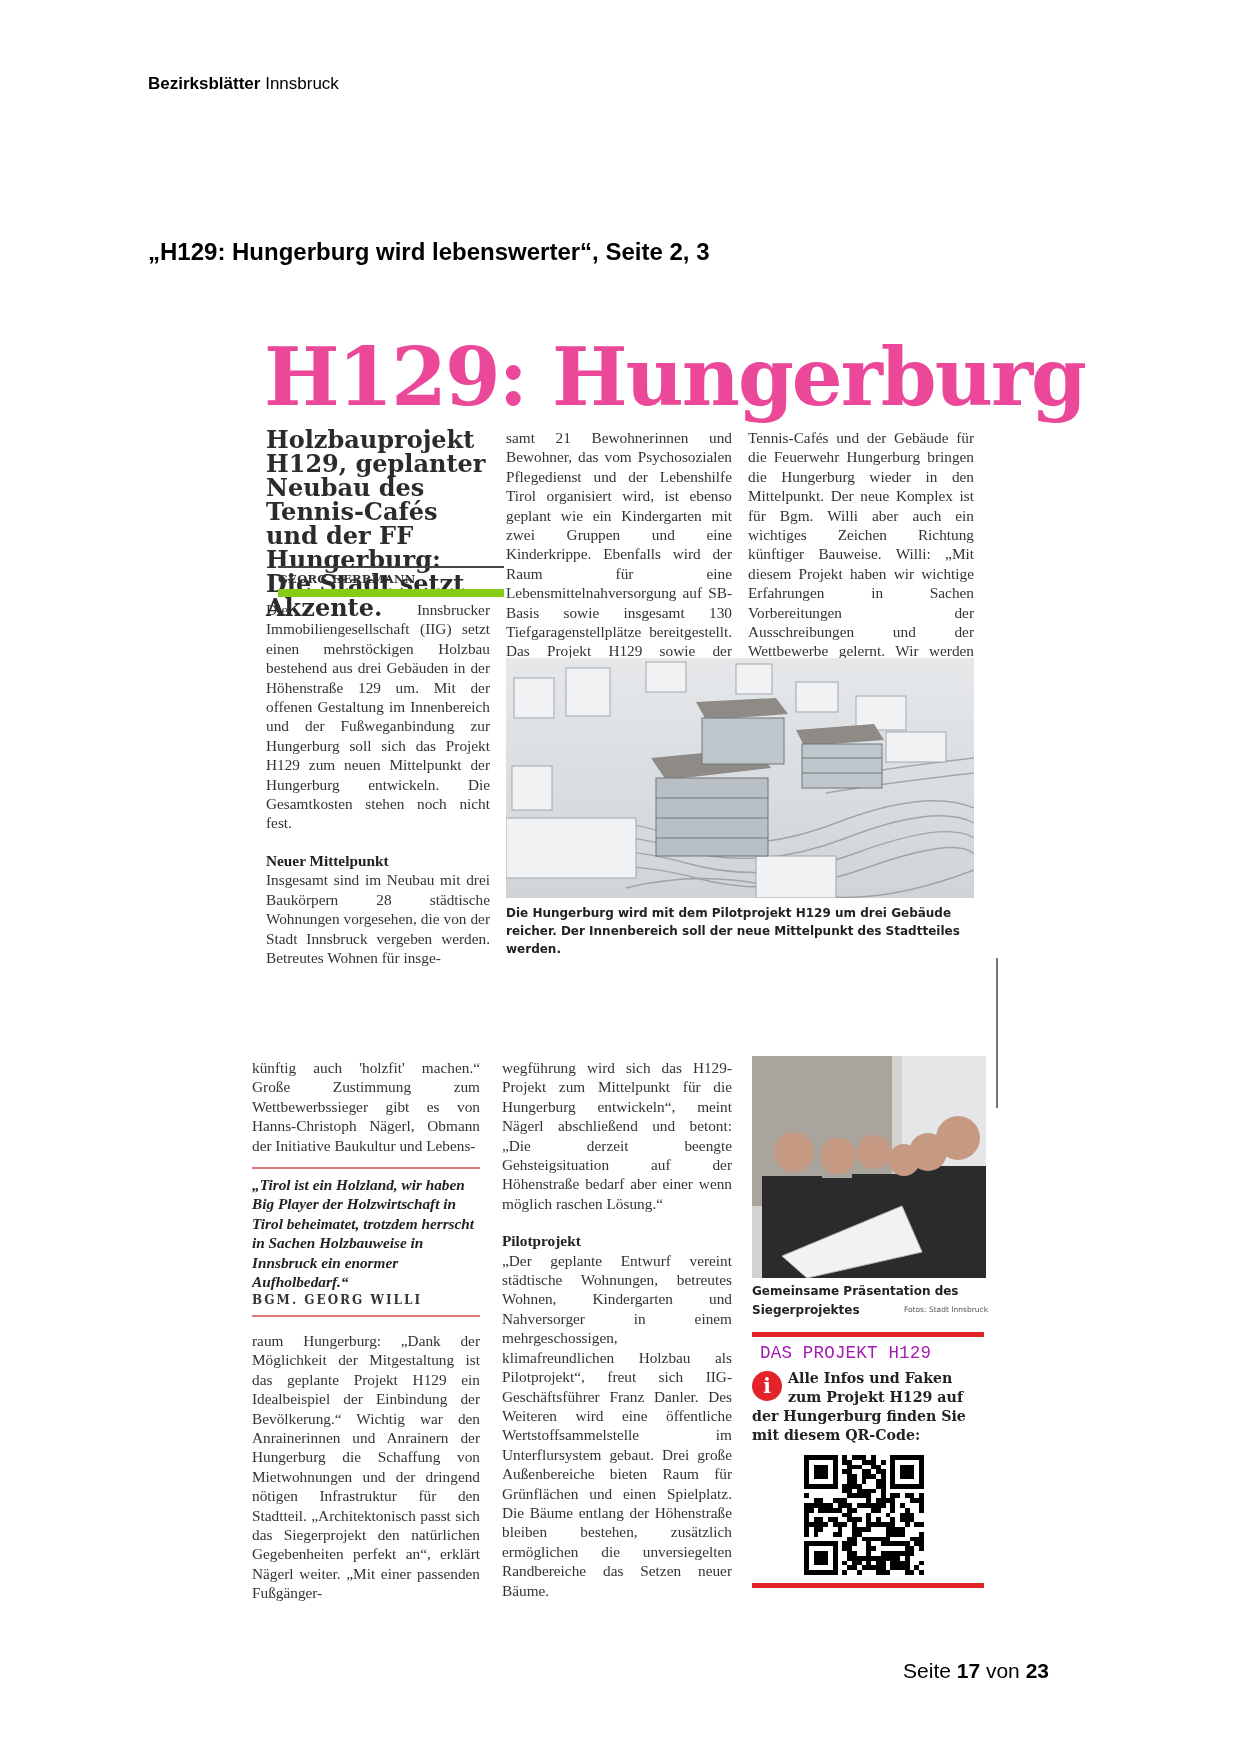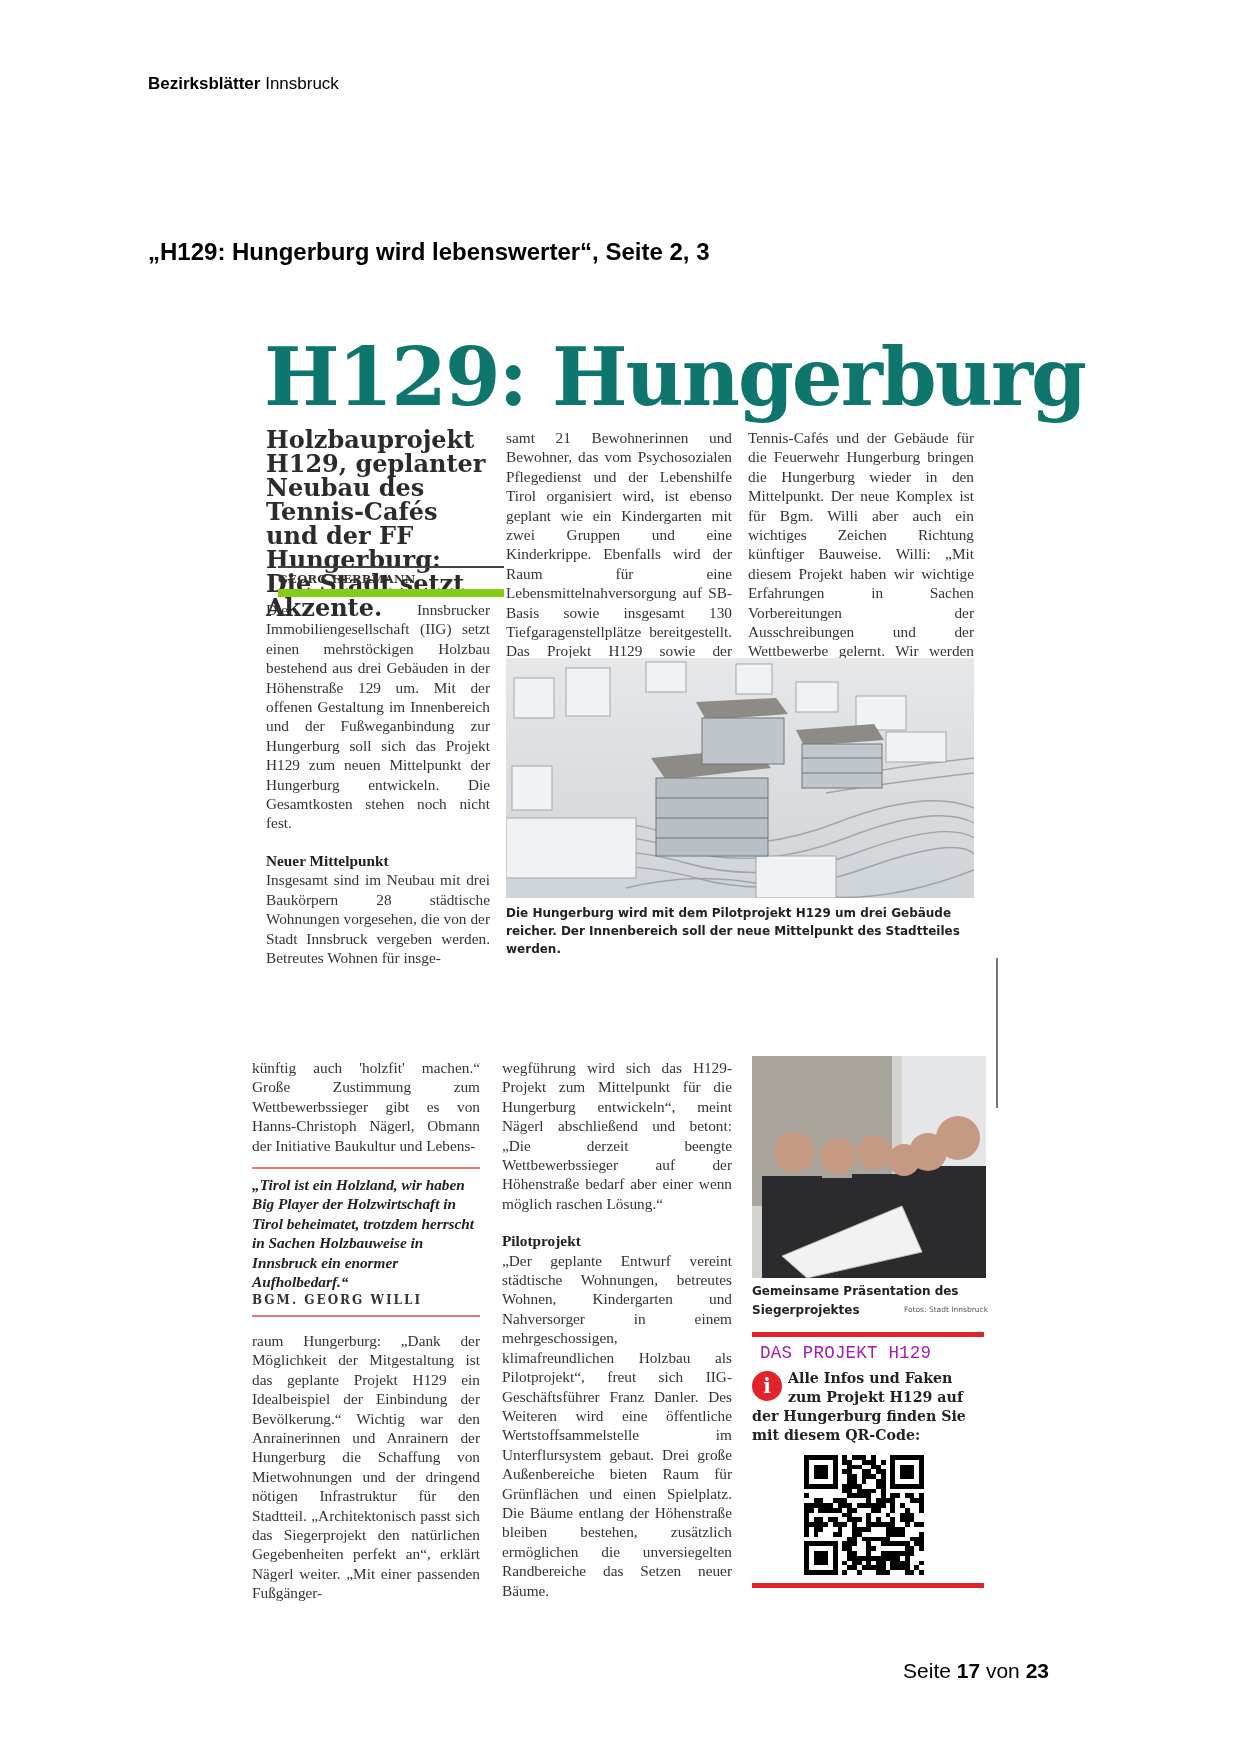--- a/index.html
+++ b/index.html
@@ -2,21 +2,21 @@
 <html><head>
 <meta charset="utf-8">
 <style>
   html, body { margin:0; padding:0; background:#ffffff; }
   body { width:1241px; height:1754px; position:relative; overflow:hidden; font-family:"Liberation Sans", sans-serif; color:#000; }
   .abs { position:absolute; }
   .hdr { left:148px; top:74px; font-size:17px; }
   .hdr b { font-weight:bold; }
   .subtitle { left:148px; top:238px; font-size:24px; font-weight:bold; }
   .clip { position:absolute; left:248px; top:328px; width:752px; height:1264px; background:#fff; }
-  .headline { position:absolute; font-family:"DejaVu Serif", serif; font-weight:bold; color:#0f766e; letter-spacing:-2px; white-space:nowrap; }
+  .headline { position:absolute; font-family:"DejaVu Serif", serif; font-weight:bold; color:#ec4899; letter-spacing:-2px; white-space:nowrap; }
   .hl1 { left:16px; top:4px; font-size:80px; line-height:90px; }
   .hl2 { left:8px; top:634px; font-size:80px; line-height:90px; }
   .vrule { position:absolute; left:748px; top:630px; width:2px; height:150px; background:#777; }
   .col { position:absolute; font-family:"Liberation Serif", serif; font-size:15.3px; line-height:19.4px; color:#333; text-align:justify; hyphens:manual; }
   .col p { margin:0; }
   .dek { position:absolute; left:18px; top:100px; width:222px; font-family:"DejaVu Serif", serif; font-size:24px; line-height:24px; color:#2b2b2b; font-weight:bold; }
   .byline { position:absolute; left:30px; top:238px; width:226px; border-top:2px solid #444; border-bottom:8px solid #84cc16; padding:4px 0 3px; font-family:"DejaVu Serif", serif; font-weight:bold; font-size:11.5px; letter-spacing:0.3px; color:#333; }
   .subhead { font-weight:bold; color:#222; margin-top:18px !important; }
   .photo1 { position:absolute; left:258px; top:330px; width:468px; height:240px; overflow:hidden; background:#d9dde0; }
   .cap1 { position:absolute; left:258px; top:576px; width:470px; font-family:"DejaVu Sans", sans-serif; font-weight:bold; font-size:12px; line-height:18px; color:#222; }
@@ -121,21 +121,21 @@
   <div class="col" style="left:4px; top:730px; width:228px;">
     <p>künftig auch 'holzfit' machen.“ Große Zustimmung zum Wettbewerbssieger gibt es von Hanns-Christoph Nägerl, Obmann der Initiative Baukultur und Lebens-</p>
     <div class="quote-box">
       <p class="quote">„Tirol ist ein Holzland, wir haben Big Player der Holzwirtschaft in Tirol beheimatet, trotzdem herrscht in Sachen Holzbauweise in Innsbruck ein enormer Aufholbedarf.“</p>
       <p class="quote-by">BGM. GEORG WILLI</p>
     </div>
     <p>raum Hungerburg: „Dank der Möglichkeit der Mitgestaltung ist das geplante Projekt H129 ein Idealbeispiel der Einbindung der Bevölkerung.“ Wichtig war den Anrainerinnen und Anrainern der Hungerburg die Schaffung von Mietwohnungen und der dringend nötigen Infrastruktur für den Stadtteil. „Architektonisch passt sich das Siegerprojekt den natürlichen Gegebenheiten perfekt an“, erklärt Nägerl weiter. „Mit einer passenden Fußgänger-</p>
   </div>
 
   <div class="col" style="left:254px; top:730px; width:230px;">
-    <p>wegführung wird sich das H129-Projekt zum Mittelpunkt für die Hungerburg entwickeln“, meint Nägerl abschließend und betont: „Die derzeit beengte Wettbewerbssieger auf der Höhenstraße bedarf aber einer wenn möglich raschen Lösung.“</p>
+    <p>wegführung wird sich das H129-Projekt zum Mittelpunkt für die Hungerburg entwickeln“, meint Nägerl abschließend und betont: „Die derzeit beengte Gehsteigsituation auf der Höhenstraße bedarf aber einer wenn möglich raschen Lösung.“</p>
     <p class="subhead">Pilotprojekt</p>
     <p>„Der geplante Entwurf vereint städtische Wohnungen, betreutes Wohnen, Kindergarten und Nahversorger in einem mehrgeschossigen, klimafreundlichen Holzbau als Pilotprojekt“, freut sich IIG-Geschäftsführer Franz Danler. Des Weiteren wird eine öffentliche Wertstoffsammelstelle im Unterflursystem gebaut. Drei große Außenbereiche bieten Raum für Grünflächen und einen Spielplatz. Die Bäume entlang der Höhenstraße bleiben bestehen, zusätzlich ermöglichen die unversiegelten Randbereiche das Setzen neuer Bäume.</p>
   </div>
 
   <div class="photo2">
     <svg width="234" height="222" viewBox="0 0 234 222">
       <rect width="234" height="222" fill="#d4d2cf"></rect>
       <rect x="0" y="0" width="140" height="150" fill="#a9a49c"></rect>
       <rect x="150" y="0" width="84" height="110" fill="#e4e6e8"></rect>
       <g fill="#2b2b2e">

